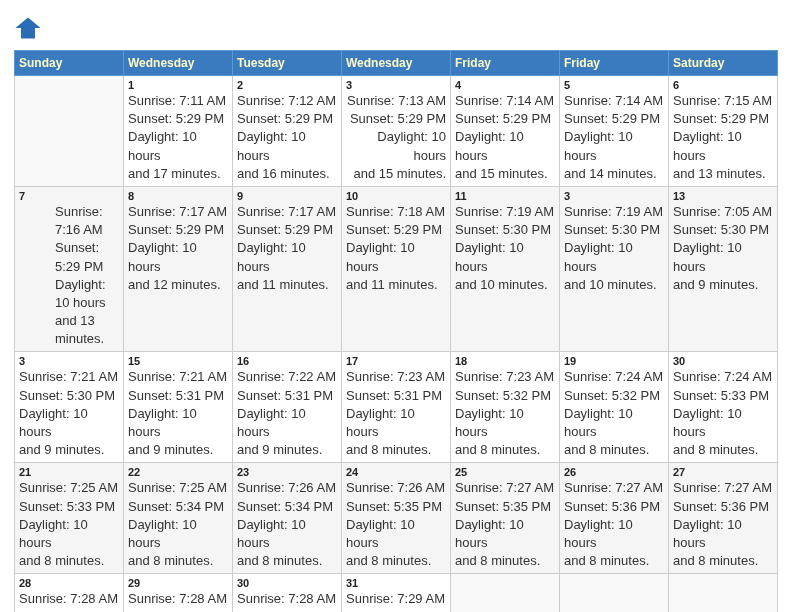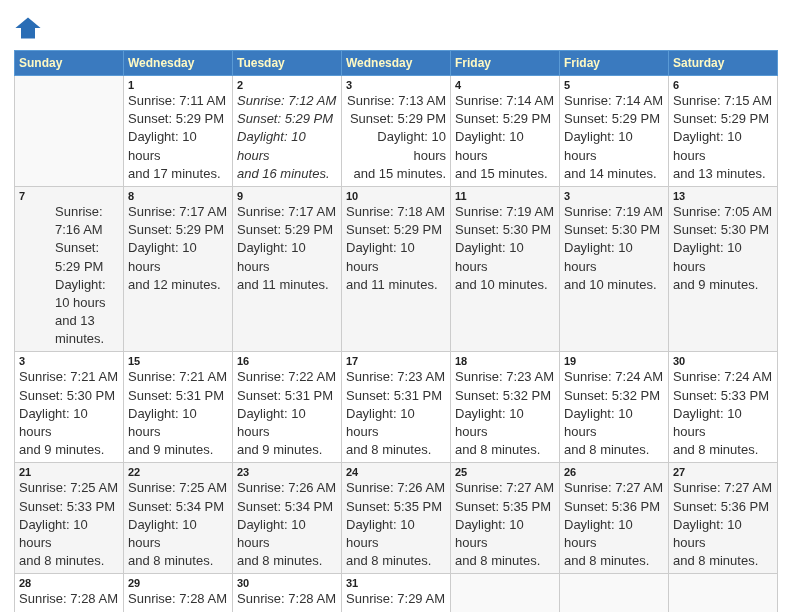--- a/index.html
+++ b/index.html
@@ -137,21 +137,21 @@
           <td class="empty"></td>
           <td>
             <span class="day-number">1</span>
             <div class="day-info" style="white-space: pre-line;">Sunrise: 7:11 AM
 Sunset: 5:29 PM
 Daylight: 10 hours
 and 17 minutes.</div>
           </td>
           <td>
             <span class="day-number">2</span>
-            <div class="day-info" style="white-space: pre-line; font-style: italic;">Sunrise: 7:12 AM
+            <div class="day-info" style="white-space: pre-line;">Sunrise: 7:12 AM
 Sunset: 5:29 PM
 Daylight: 10 hours
 and 16 minutes.</div>
           </td>
           <td>
             <span class="day-number">3</span>
             <div class="day-info" style="white-space: pre-line; text-align: right;">Sunrise: 7:13 AM
 Sunset: 5:29 PM
 Daylight: 10 hours
 and 15 minutes.</div>

